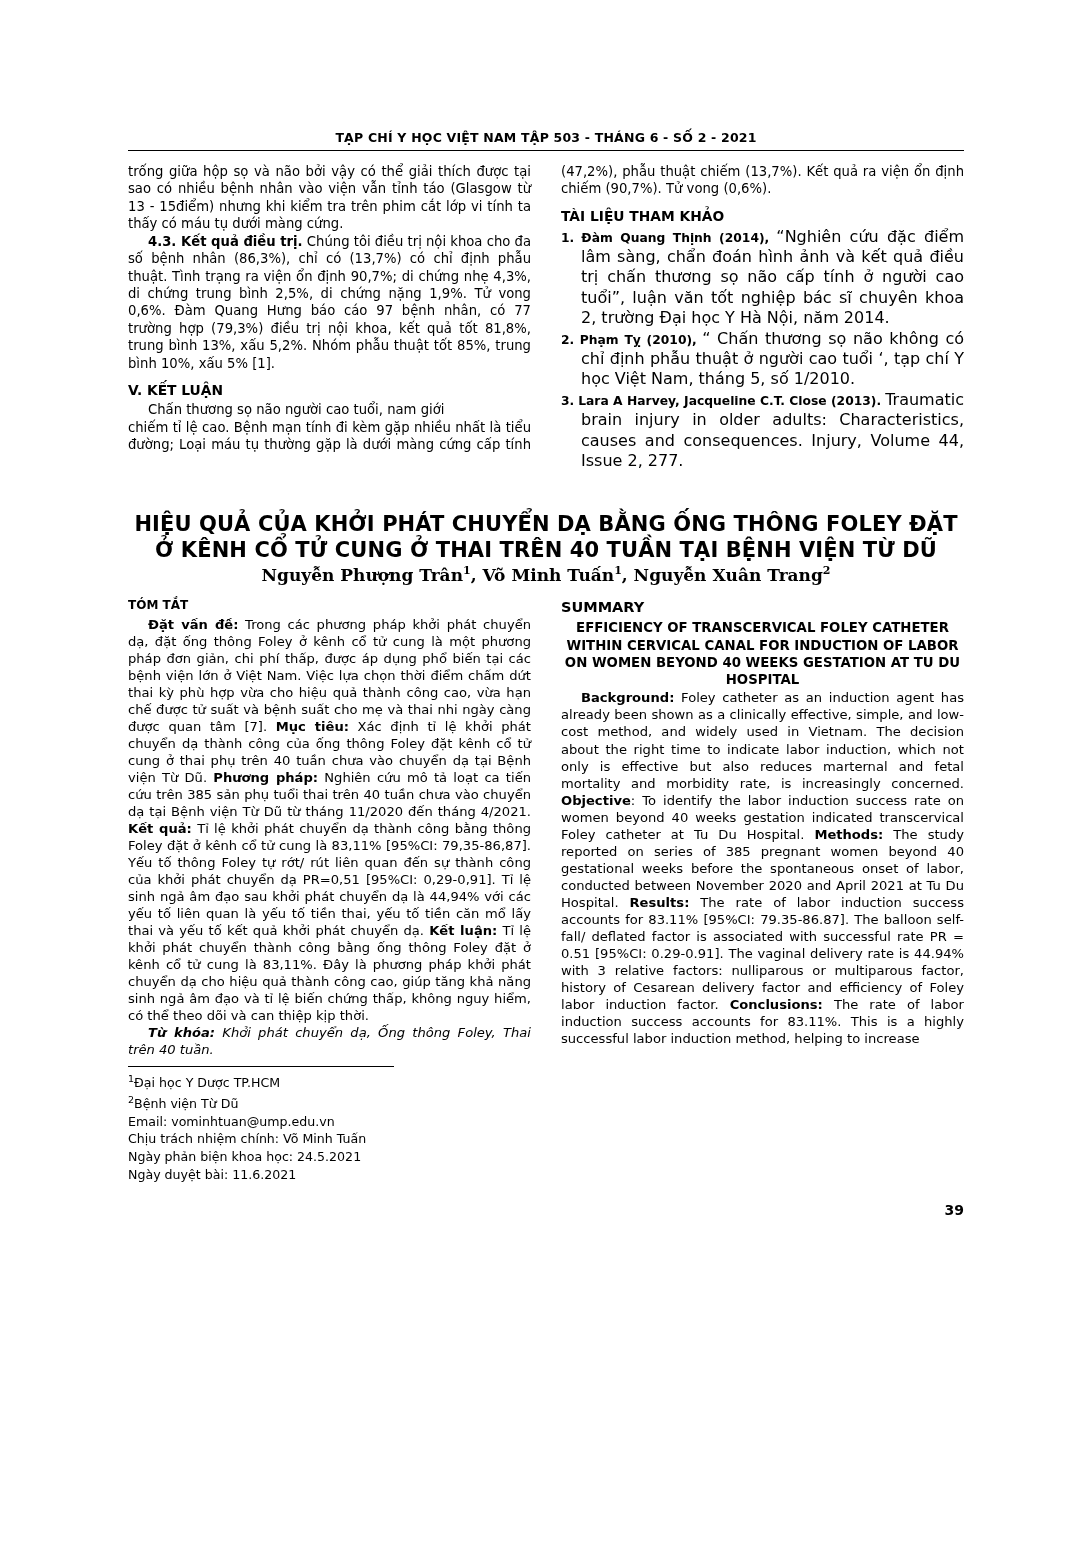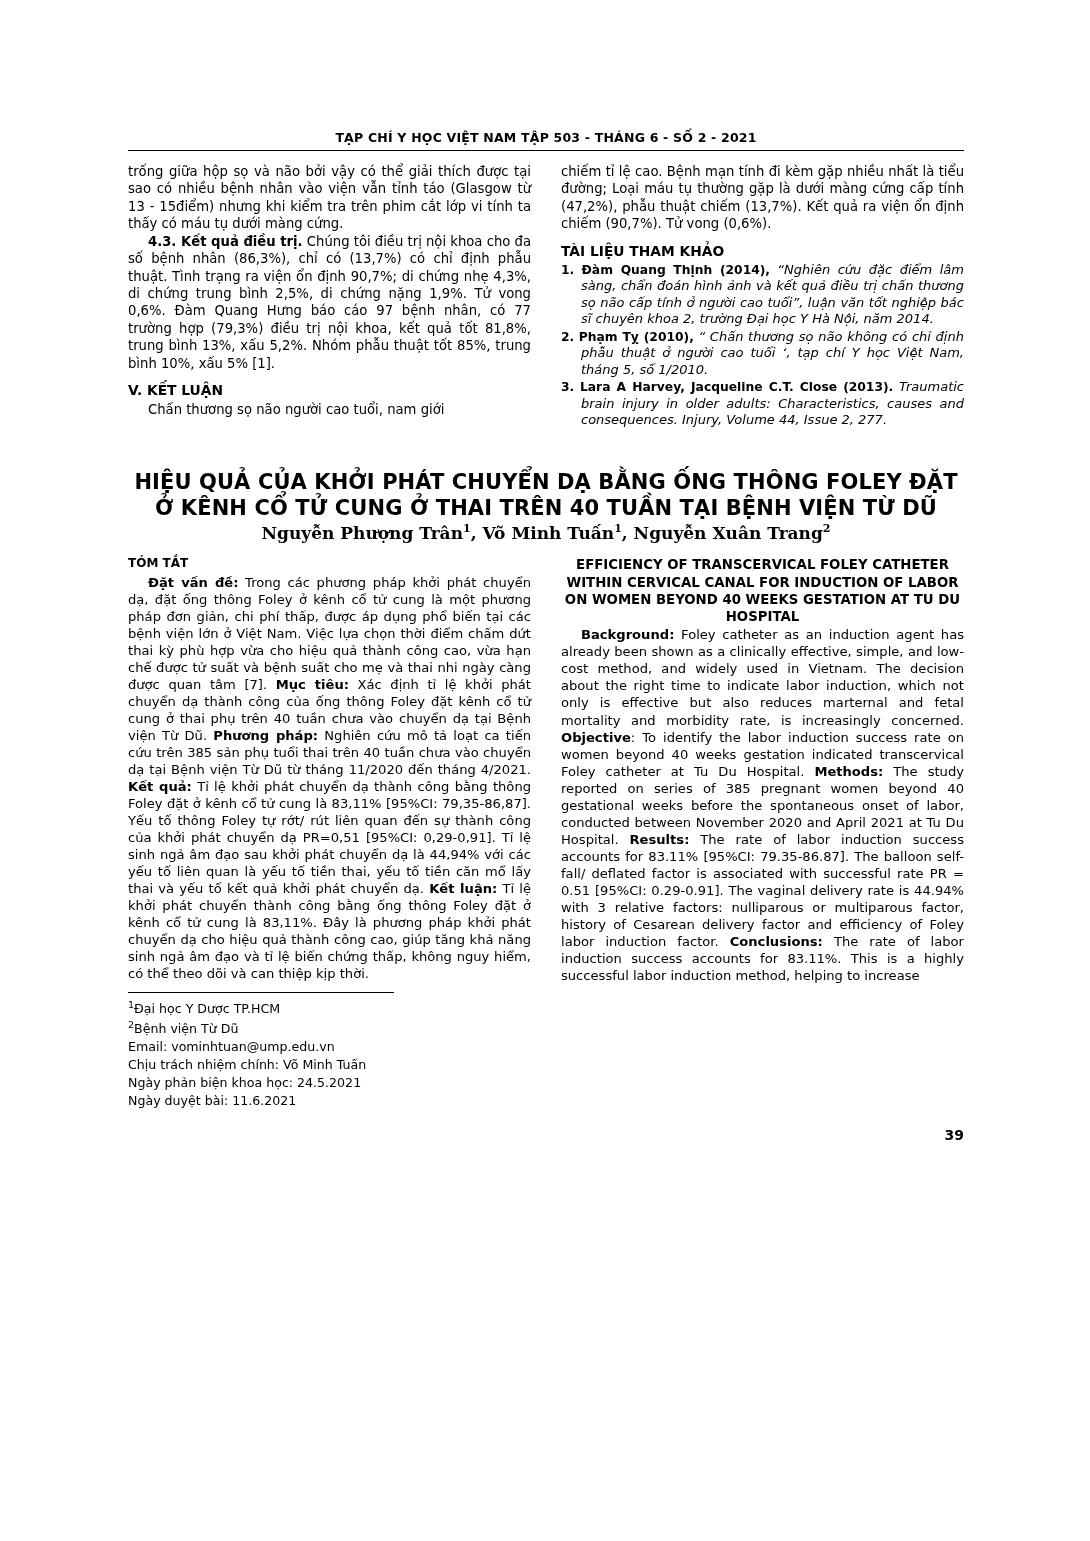--- a/index.html
+++ b/index.html
@@ -62,21 +62,21 @@
     line-height: 1.26;
   }
   .refs .item {
     padding-left: 20px;
     text-indent: -20px;
     margin-bottom: 1px;
     text-align: justify;
   }
   .refs .num { font-weight: bold; }
   .refs .auth { font-weight: bold; }
-  .ref-body { font-size: 13px; font-style: italic; }
+  .ref-body { font-size: 16px; }
 
   
   .article2 {
     margin-top: 40px;
   }
   .art-title {
     text-align: center;
     font-weight: bold;
     font-size: 21px;
     line-height: 1.26;
@@ -174,21 +174,23 @@
       </div>
     </div>
 
     <div class="article2">
       <div class="art-title">HIỆU QUẢ CỦA KHỞI PHÁT CHUYỂN DẠ BẰNG ỐNG THÔNG FOLEY ĐẶT Ở KÊNH CỔ TỬ CUNG Ở THAI TRÊN 40 TUẦN TẠI BỆNH VIỆN TỪ DŨ</div>
       <div class="authors">Nguyễn Phượng Trân<sup>1</sup>, Võ Minh Tuấn<sup>1</sup>, Nguyễn Xuân Trang<sup>2</sup></div>
 
       <div class="cols2">
         <h3 class="abs">TÓM TẮT</h3>
         <p class="indent"><b>Đặt vấn đề:</b><span> Trong các phương pháp khởi phát chuyển dạ, đặt ống thông Foley ở kênh cổ tử cung là một phương pháp đơn giản, chi phí thấp, được áp dụng phổ biến tại các bệnh viện lớn ở Việt Nam. Việc lựa chọn thời điểm chấm dứt thai kỳ phù hợp vừa cho hiệu quả thành công cao, vừa hạn chế được tử suất và bệnh suất cho mẹ và thai nhi ngày càng được quan tâm [7]. </span><b>Mục tiêu:</b><span> Xác định tỉ lệ khởi phát chuyển dạ thành công của ống thông Foley đặt kênh cổ tử cung ở thai phụ trên 40 tuần chưa vào chuyển dạ tại Bệnh viện Từ Dũ. </span><b>Phương pháp:</b><span> Nghiên cứu mô tả loạt ca tiến cứu trên 385 sản phụ tuổi thai trên 40 tuần chưa vào chuyển dạ tại Bệnh viện Từ Dũ từ tháng 11/2020 đến tháng 4/2021. </span><b>Kết quả:</b><span> Tỉ lệ khởi phát chuyển dạ thành công bằng thông Foley đặt ở kênh cổ tử cung là 83,11% [95%CI: 79,35-86,87]. Yếu tố thông Foley tự rớt/ rút liên quan đến sự thành công của khởi phát chuyển dạ PR=0,51 [95%CI: 0,29-0,91]. Tỉ lệ sinh ngả âm đạo sau khởi phát chuyển dạ là 44,94% với các yếu tố liên quan là yếu tố tiền thai, yếu tố tiền căn mổ lấy thai và yếu tố kết quả khởi phát chuyển dạ. </span><b>Kết luận:</b><span> Tỉ lệ khởi phát chuyển thành công bằng ống thông Foley đặt ở kênh cổ tử cung là 83,11%. Đây là phương pháp khởi phát chuyển dạ cho hiệu quả thành công cao, giúp tăng khả năng sinh ngả âm đạo và tỉ lệ biến chứng thấp, không nguy hiểm, có thể theo dõi và can thiệp kịp thời.</span></p>
-
+        <p class="indent"><b><i>Từ khóa:</i></b><i> Khởi phát chuyển dạ, Ống thông Foley, Thai trên 40 tuần.</i></p>
+
+        <h3 class="sum">SUMMARY</h3>
         <div class="sum-title">EFFICIENCY OF TRANSCERVICAL FOLEY CATHETER WITHIN CERVICAL CANAL FOR INDUCTION OF LABOR ON WOMEN BEYOND 40 WEEKS GESTATION AT TU DU HOSPITAL</div>
         <p class="indent"><b>Background:</b><span> Foley catheter as an induction agent has already been shown as a clinically effective, simple, and low-cost method, and widely used in Vietnam. The decision about the right time to indicate labor induction, which not only is effective but also reduces marternal and fetal mortality and morbidity rate, is increasingly concerned. </span><b>Objective</b><span>: To identify the labor induction success rate on women beyond 40 weeks gestation indicated transcervical Foley catheter at Tu Du Hospital. </span><b>Methods:</b><span> The study reported on series of 385 pregnant women beyond 40 gestational weeks before the spontaneous onset of labor, conducted between November 2020 and April 2021 at Tu Du Hospital. </span><b>Results:</b><span> The rate of labor induction success accounts for 83.11% [95%CI: 79.35-86.87]. The balloon self-fall/ deflated factor is associated with successful rate PR = 0.51 [95%CI: 0.29-0.91]. The vaginal delivery rate is 44.94% with 3 relative factors: nulliparous or multiparous factor, history of Cesarean delivery factor and efficiency of Foley labor induction factor. </span><b>Conclusions:</b><span> The rate of labor induction success accounts for 83.11%. This is a highly successful labor induction method, helping to increase</span></p>
       </div>
     </div>
 
     <div style="position:relative; width:403px;">
       <hr class="footnote-rule">
       <div class="footnotes">
         <div><sup>1</sup><span class="ft-it">Đại học Y Dược TP.HCM</span></div>
         <div><sup>2</sup><span class="ft-it">Bệnh viện Từ Dũ</span></div>

